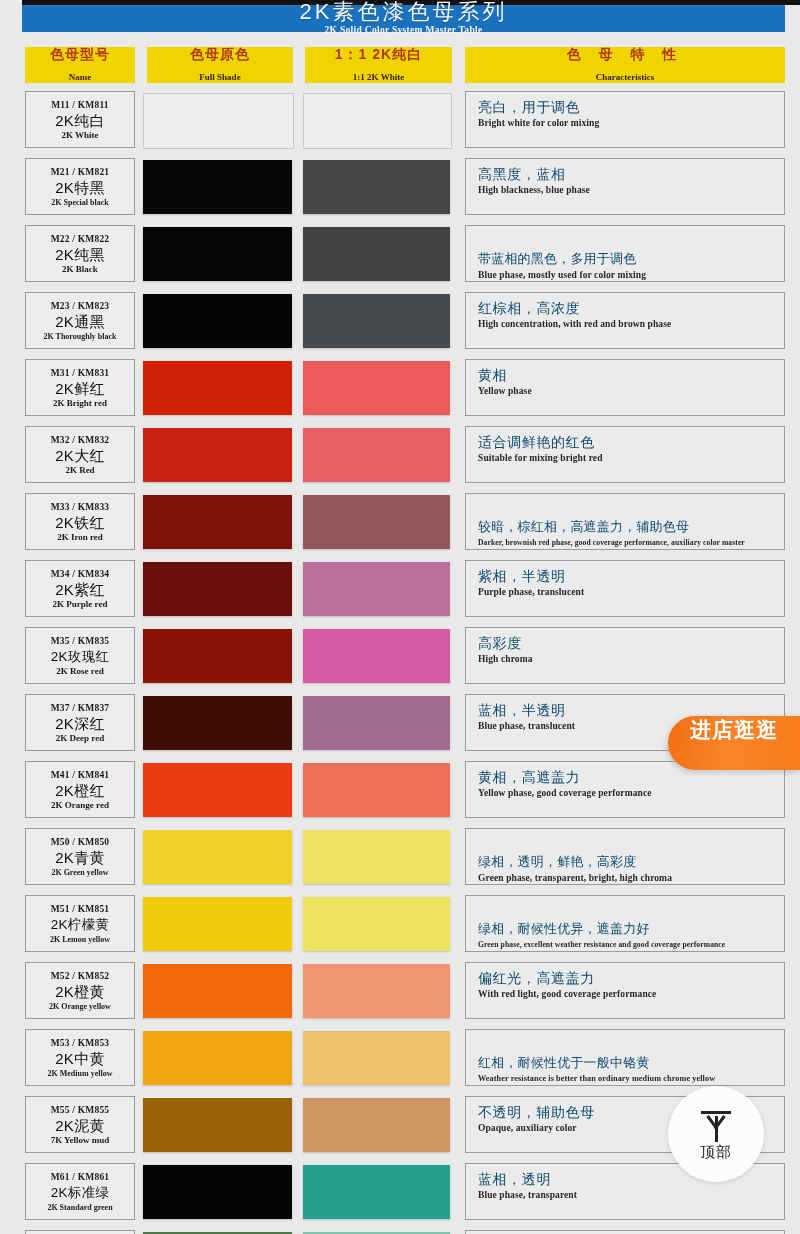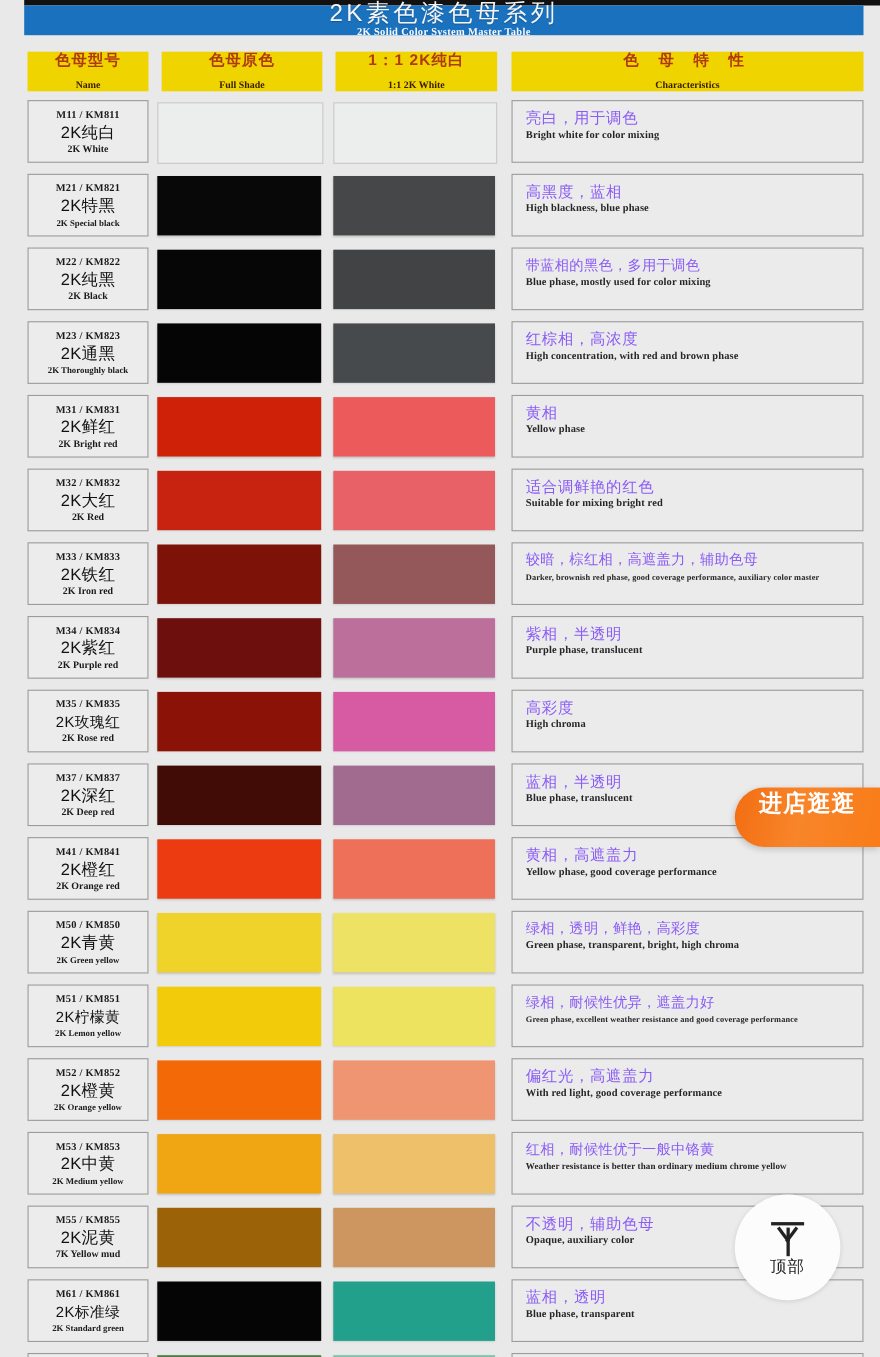--- a/index.html
+++ b/index.html
@@ -70,22 +70,22 @@
   }
   .sw-full{left:143px;width:149px;}
   .sw-white{left:303px;width:147px;}
   .sw-outline{border:1px solid #c8c8c8;box-shadow:none;}
 
   .cell-char{
     position:absolute;left:465px;top:3px;width:320px;height:57px;
     background:#ebebeb;border:1.5px solid #9b9b9b;box-sizing:border-box;
     padding:6px 0 0 12px;
   }
-  .ch-cn{font-size:14px;color:#8b5cf6;line-height:18px;letter-spacing:.6px;font-weight:500;}
-  .ch-cn.sm{font-size:13px;letter-spacing:.2px;}
+  .ch-cn{font-size:14px;color:#0c4a6e;line-height:18px;letter-spacing:.6px;font-weight:500;}
+  .ch-cn.sm{font-size:13px;letter-spacing:.2px;margin-top:18px;}
   .ch-en{font-size:9.5px;font-weight:bold;color:#262626;line-height:11.5px;margin-top:2px;
     font-family:"Liberation Serif","DejaVu Serif",serif;letter-spacing:.1px;}
   .ch-en.sm{font-size:8.2px;line-height:10px;}
   .ch-en.xs{font-size:7.6px;line-height:9.6px;}
 
   
   .shop-btn{
     position:absolute;right:0;top:716px;width:132px;height:54px;
     background:linear-gradient(100deg,#f36d12 0%,#f8852a 45%,#f97c18 100%);
     border-radius:27px 0 0 27px;

